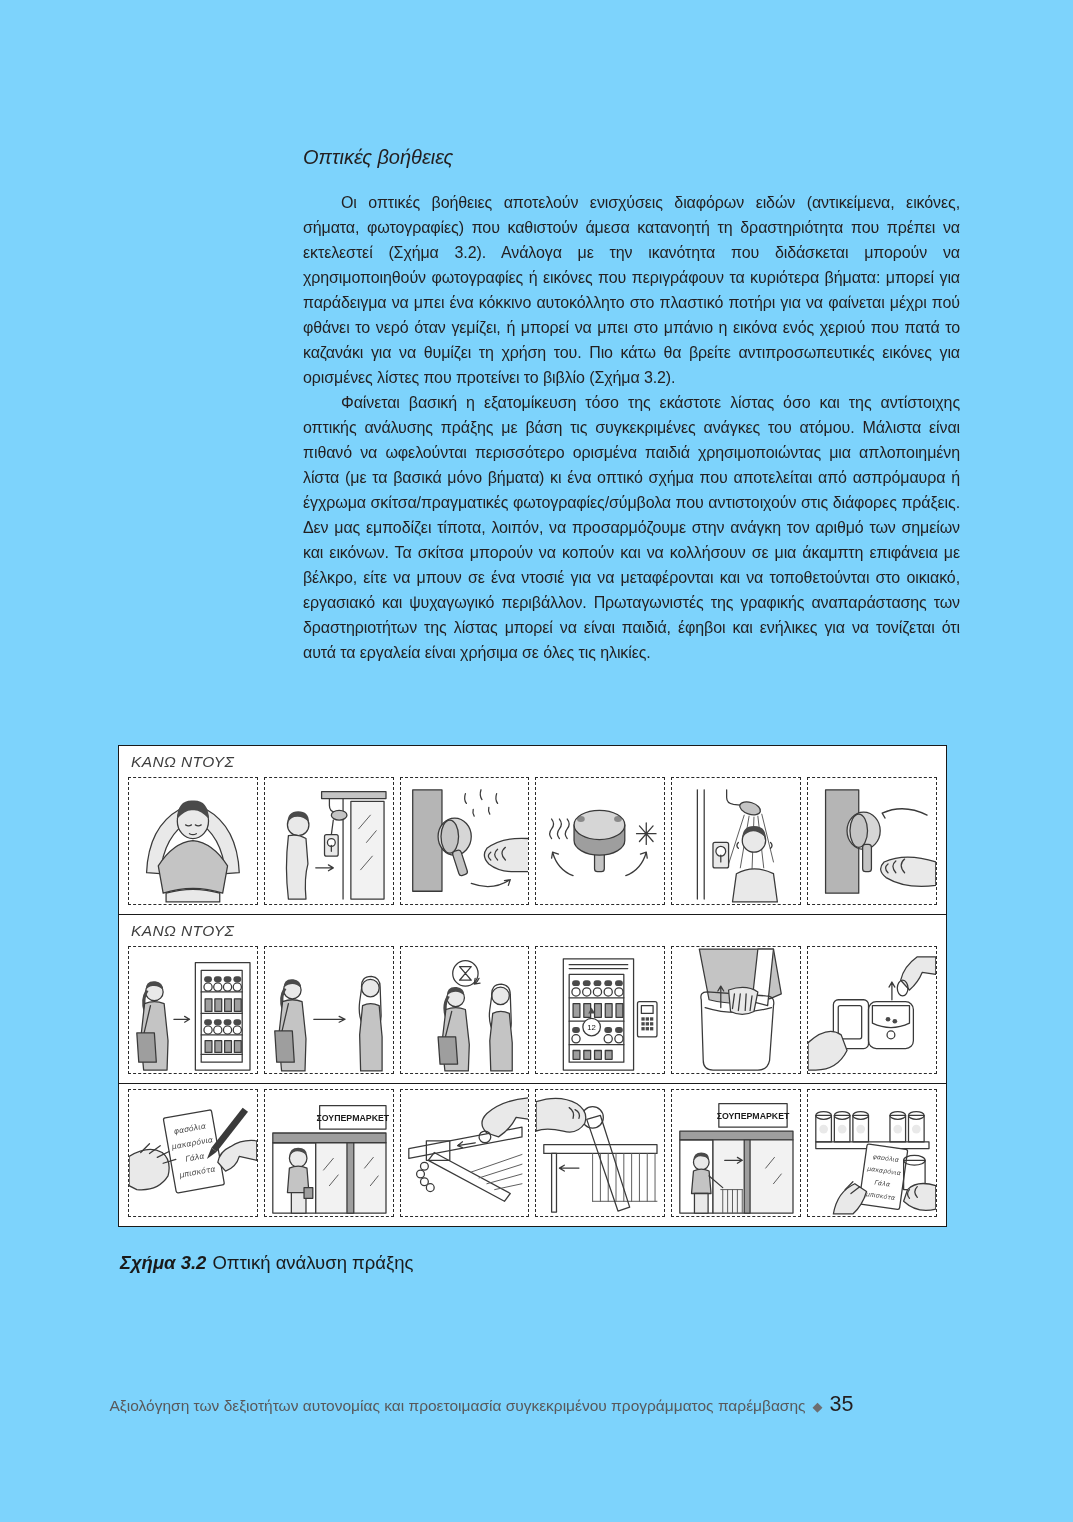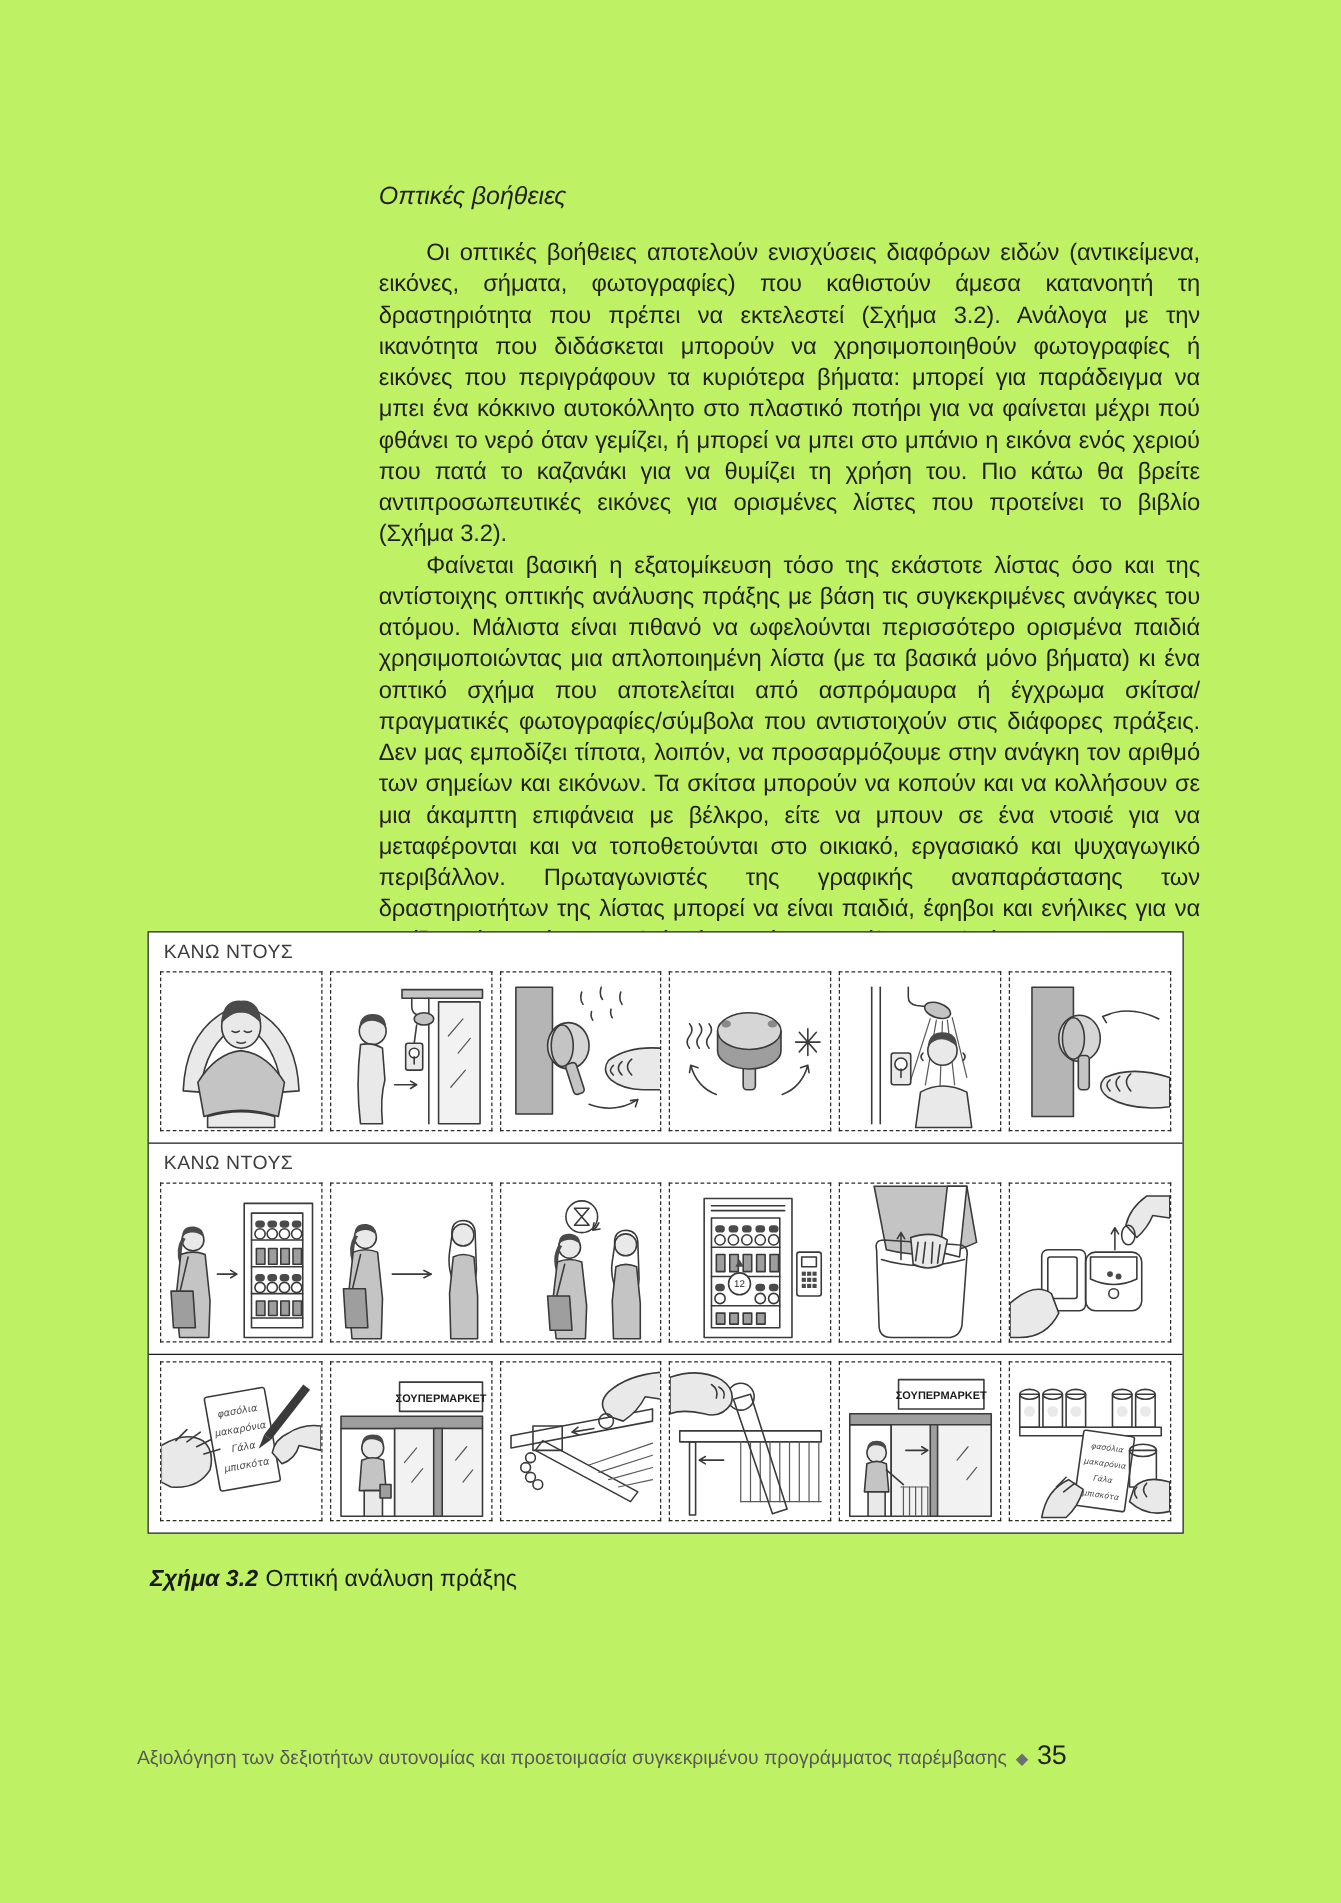--- a/index.html
+++ b/index.html
@@ -1,26 +1,26 @@
 <!DOCTYPE html>
 <html lang="el"><head>
 <meta charset="utf-8">
 <style>
   html,body{margin:0;padding:0;background:#fff;}
-  .page{position:relative;width:1073px;height:1522px;background:#bef264;overflow:hidden;
+  .page{position:relative;width:1073px;height:1522px;background:#7dd3fc;overflow:hidden;
         font-family:"Liberation Sans",sans-serif;color:#231f20;}
   .content{position:absolute;left:303px;top:146px;width:657px;}
   .heading{font-style:italic;font-weight:normal;font-size:20px;margin:0 0 21px 0;}
-  .body-text p{margin:0;font-size:19px;line-height:25px;text-align:justify;text-indent:38px;
+  .body-text p{margin:0;font-size:16px;line-height:25px;text-align:justify;text-indent:38px;
                letter-spacing:-0.1px;}
   .figure{position:absolute;left:118px;top:745px;width:829px;border:1.5px solid #1a1a1a;
           background:#fff;box-sizing:border-box;}
   .figure-row{padding:5px 9px 9px 9px;}
   .figure-row + .figure-row{border-top:1.5px solid #1a1a1a;}
-  .row-label{font-size:15.5px;color:#3d3d3d;letter-spacing:.4px;margin:2px 0 6px 3px;}
+  .row-label{font-size:15.5px;color:#3d3d3d;letter-spacing:.4px;margin:2px 0 6px 3px;font-style:italic;}
   .panels{display:flex;gap:6px;}
   .panel{flex:1;height:128px;border:1.4px dashed #2a2a2a;background:#fff;box-sizing:border-box;overflow:hidden;}
   .panel svg{width:100%;height:100%;display:block;}
   .caption{position:absolute;left:120px;top:1252px;font-size:18.5px;color:#1a1a1a;text-align:center;}
   .caption .cap-label{font-weight:bold;font-style:italic;margin-right:6px;}
   .footer{position:absolute;top:1392px;left:0;width:963px;text-align:center;font-size:15.5px;color:#58585a;}
   .footer .diamond{color:#6d6e71;font-size:13px;margin:0 7px 0 7px;}
   .footer .page-num{font-size:21.5px;color:#231f20;}
   
   .sk{stroke:#3a3a3a;stroke-width:1.3;stroke-linecap:round;stroke-linejoin:round;fill:none;}

